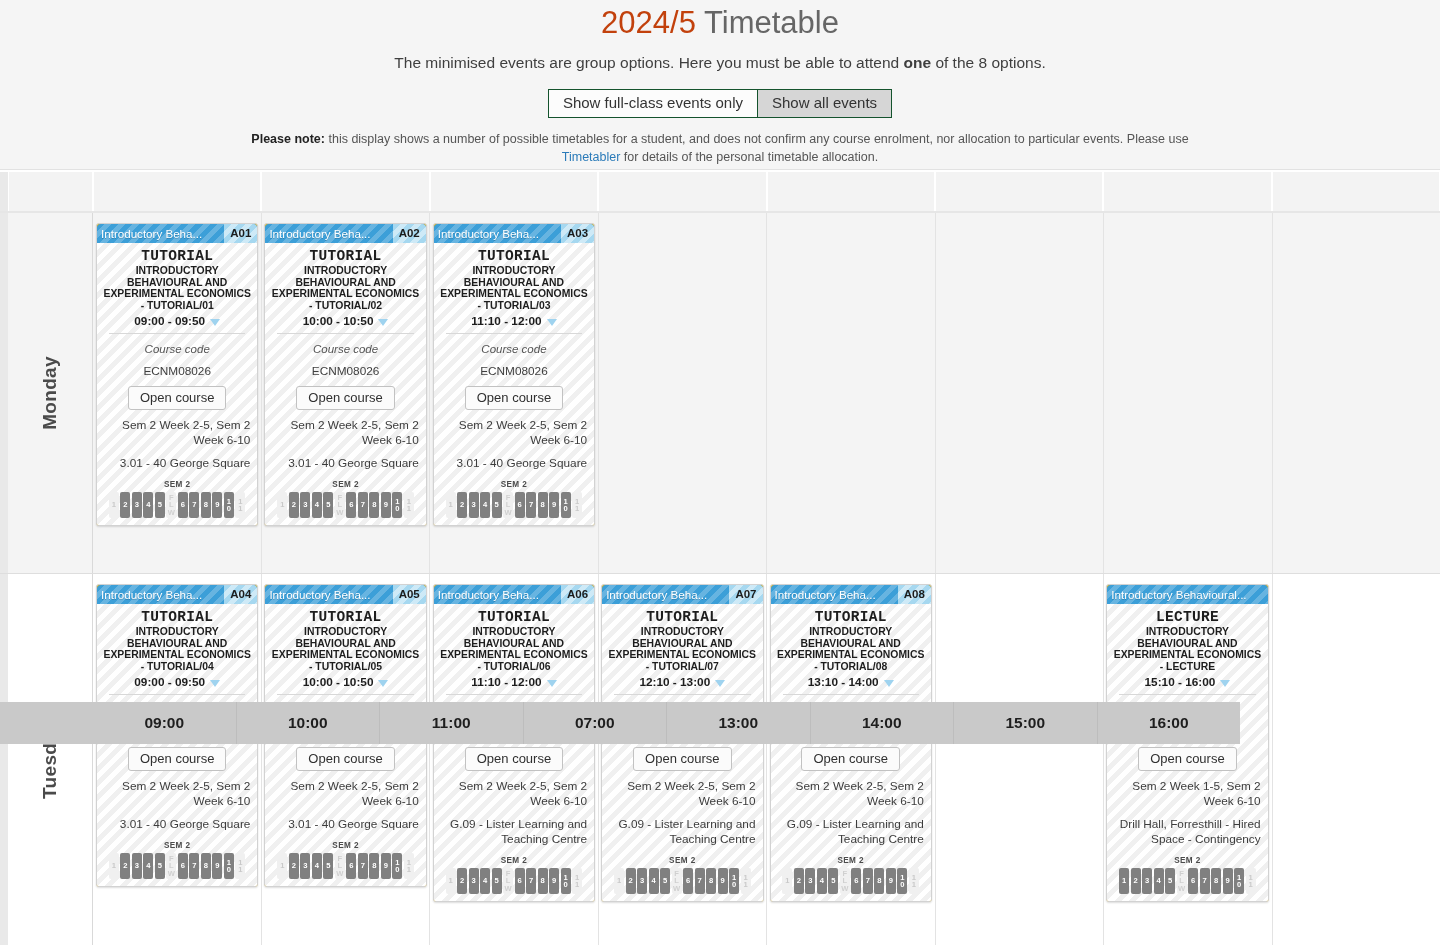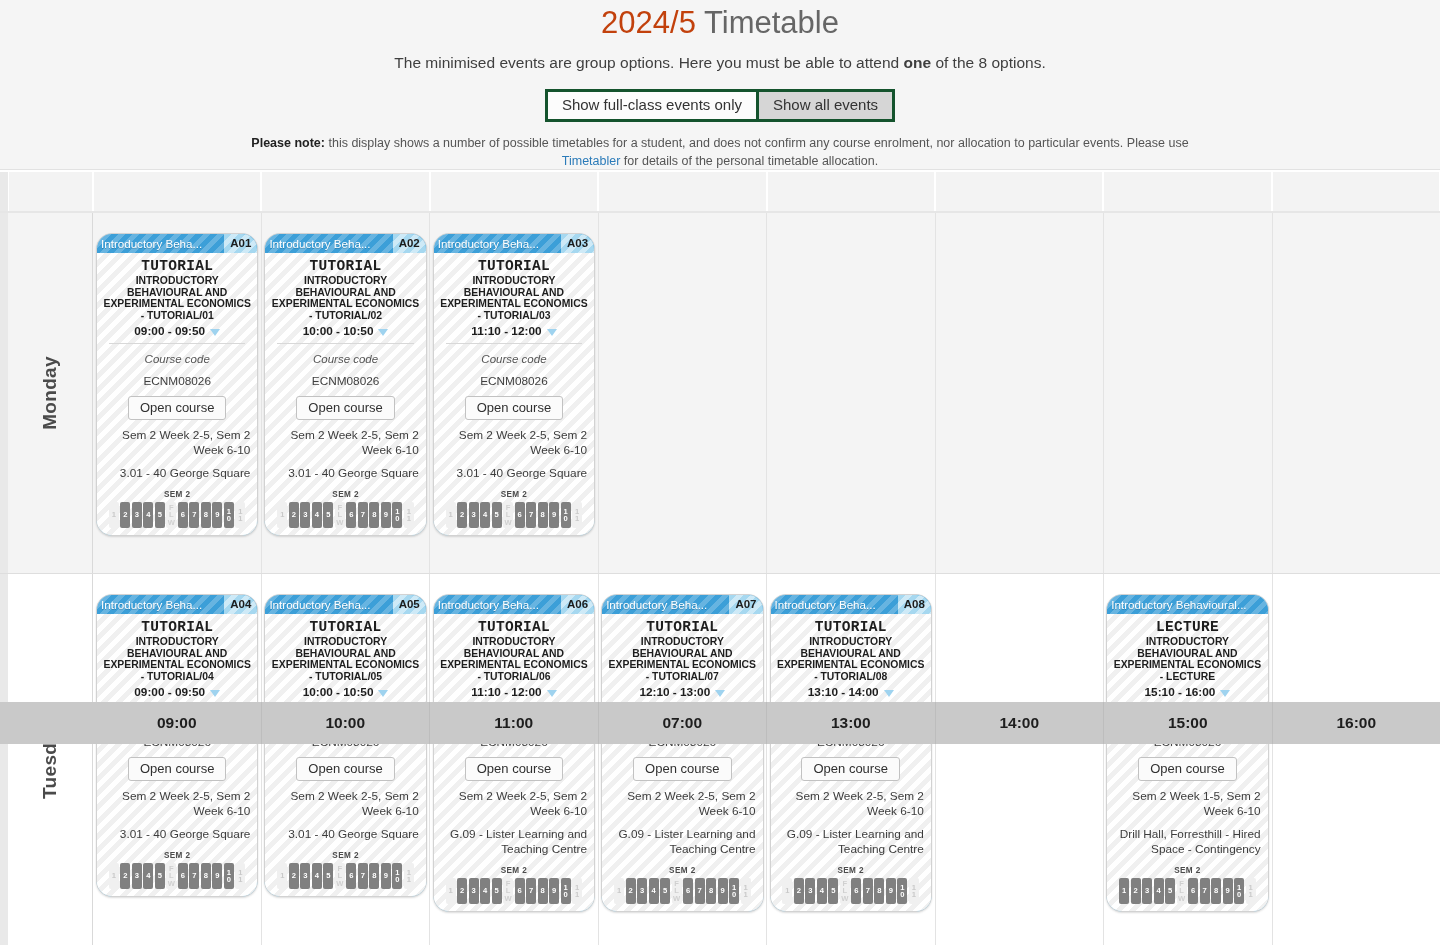--- a/index.html
+++ b/index.html
@@ -42,21 +42,21 @@
   #toggle-group {
     display:flex;
     justify-content:center;
     margin-top:17px;
   }
   .tgl-btn {
     font-family:"Liberation Sans", sans-serif;
     font-size:15px;
     color:#333;
     padding:4px 14px 5px;
-    border:3px solid #14532d;
+    border:1px solid #14532d;
     background:#fcfcfc;
     cursor:pointer;
     line-height:18px;
   }
   .tgl-btn.first { border-right:none; }
   .tgl-btn.active { background:#d6d6d6; }
 
   #note {
     text-align:center;
     font-size:12.5px;
@@ -118,25 +118,25 @@
     flex:1 1 auto;
     height:100%;
   }
   .lane-bg { position:absolute; inset:0; display:flex; }
   .lane-bg .cell { flex:1 1 0; border-right:1px solid #e3e3e3; }
   .lane-bg .cell:last-child { border-right:none; }
 
   
   .event {
     position:absolute;
-    top:20px;
+    top:10px;
     width:162px;
-    background:#7dd3fc;
+    background:#eab308;
     border:1px solid #d2d2d2;
-    border-radius:16px;
+    border-radius:3px;
     box-shadow:0 1px 2px rgba(0,0,0,.14);
     overflow:hidden;
     cursor:pointer;
   }
   .event .ev-body {
     background-color:#fbfbfb;
     background-image:repeating-linear-gradient(135deg,
         #ffffff 0px, #ffffff 5px, #f0f0f0 5px, #f0f0f0 10px);
     padding-bottom:7px;
   }
@@ -273,21 +273,21 @@
     justify-content:center;
     line-height:7.8px;
   }
   .wk.on { background:#808080; color:#ffffff; }
   .wk.flw { background:#f0f0f0; color:#d0d0d0; height:26px; }
 
   
   #time-bar {
     position:absolute;
     left:0; top:702px;
-    width:1440px; height:42px;
+    width:1240px; height:42px;
     display:flex;
     background:#c9c9c9;
     z-index:40;
   }
   #time-bar .tb-gutter { width:8px; flex:0 0 8px; background:#c9c9c9; }
   #time-bar .tb-day { width:85px; flex:0 0 85px; background:#c9c9c9; }
   #time-bar .tb-slots { flex:1 1 auto; display:flex; }
   #time-bar .tb-slot {
     flex:1 1 0;
     text-align:center;

